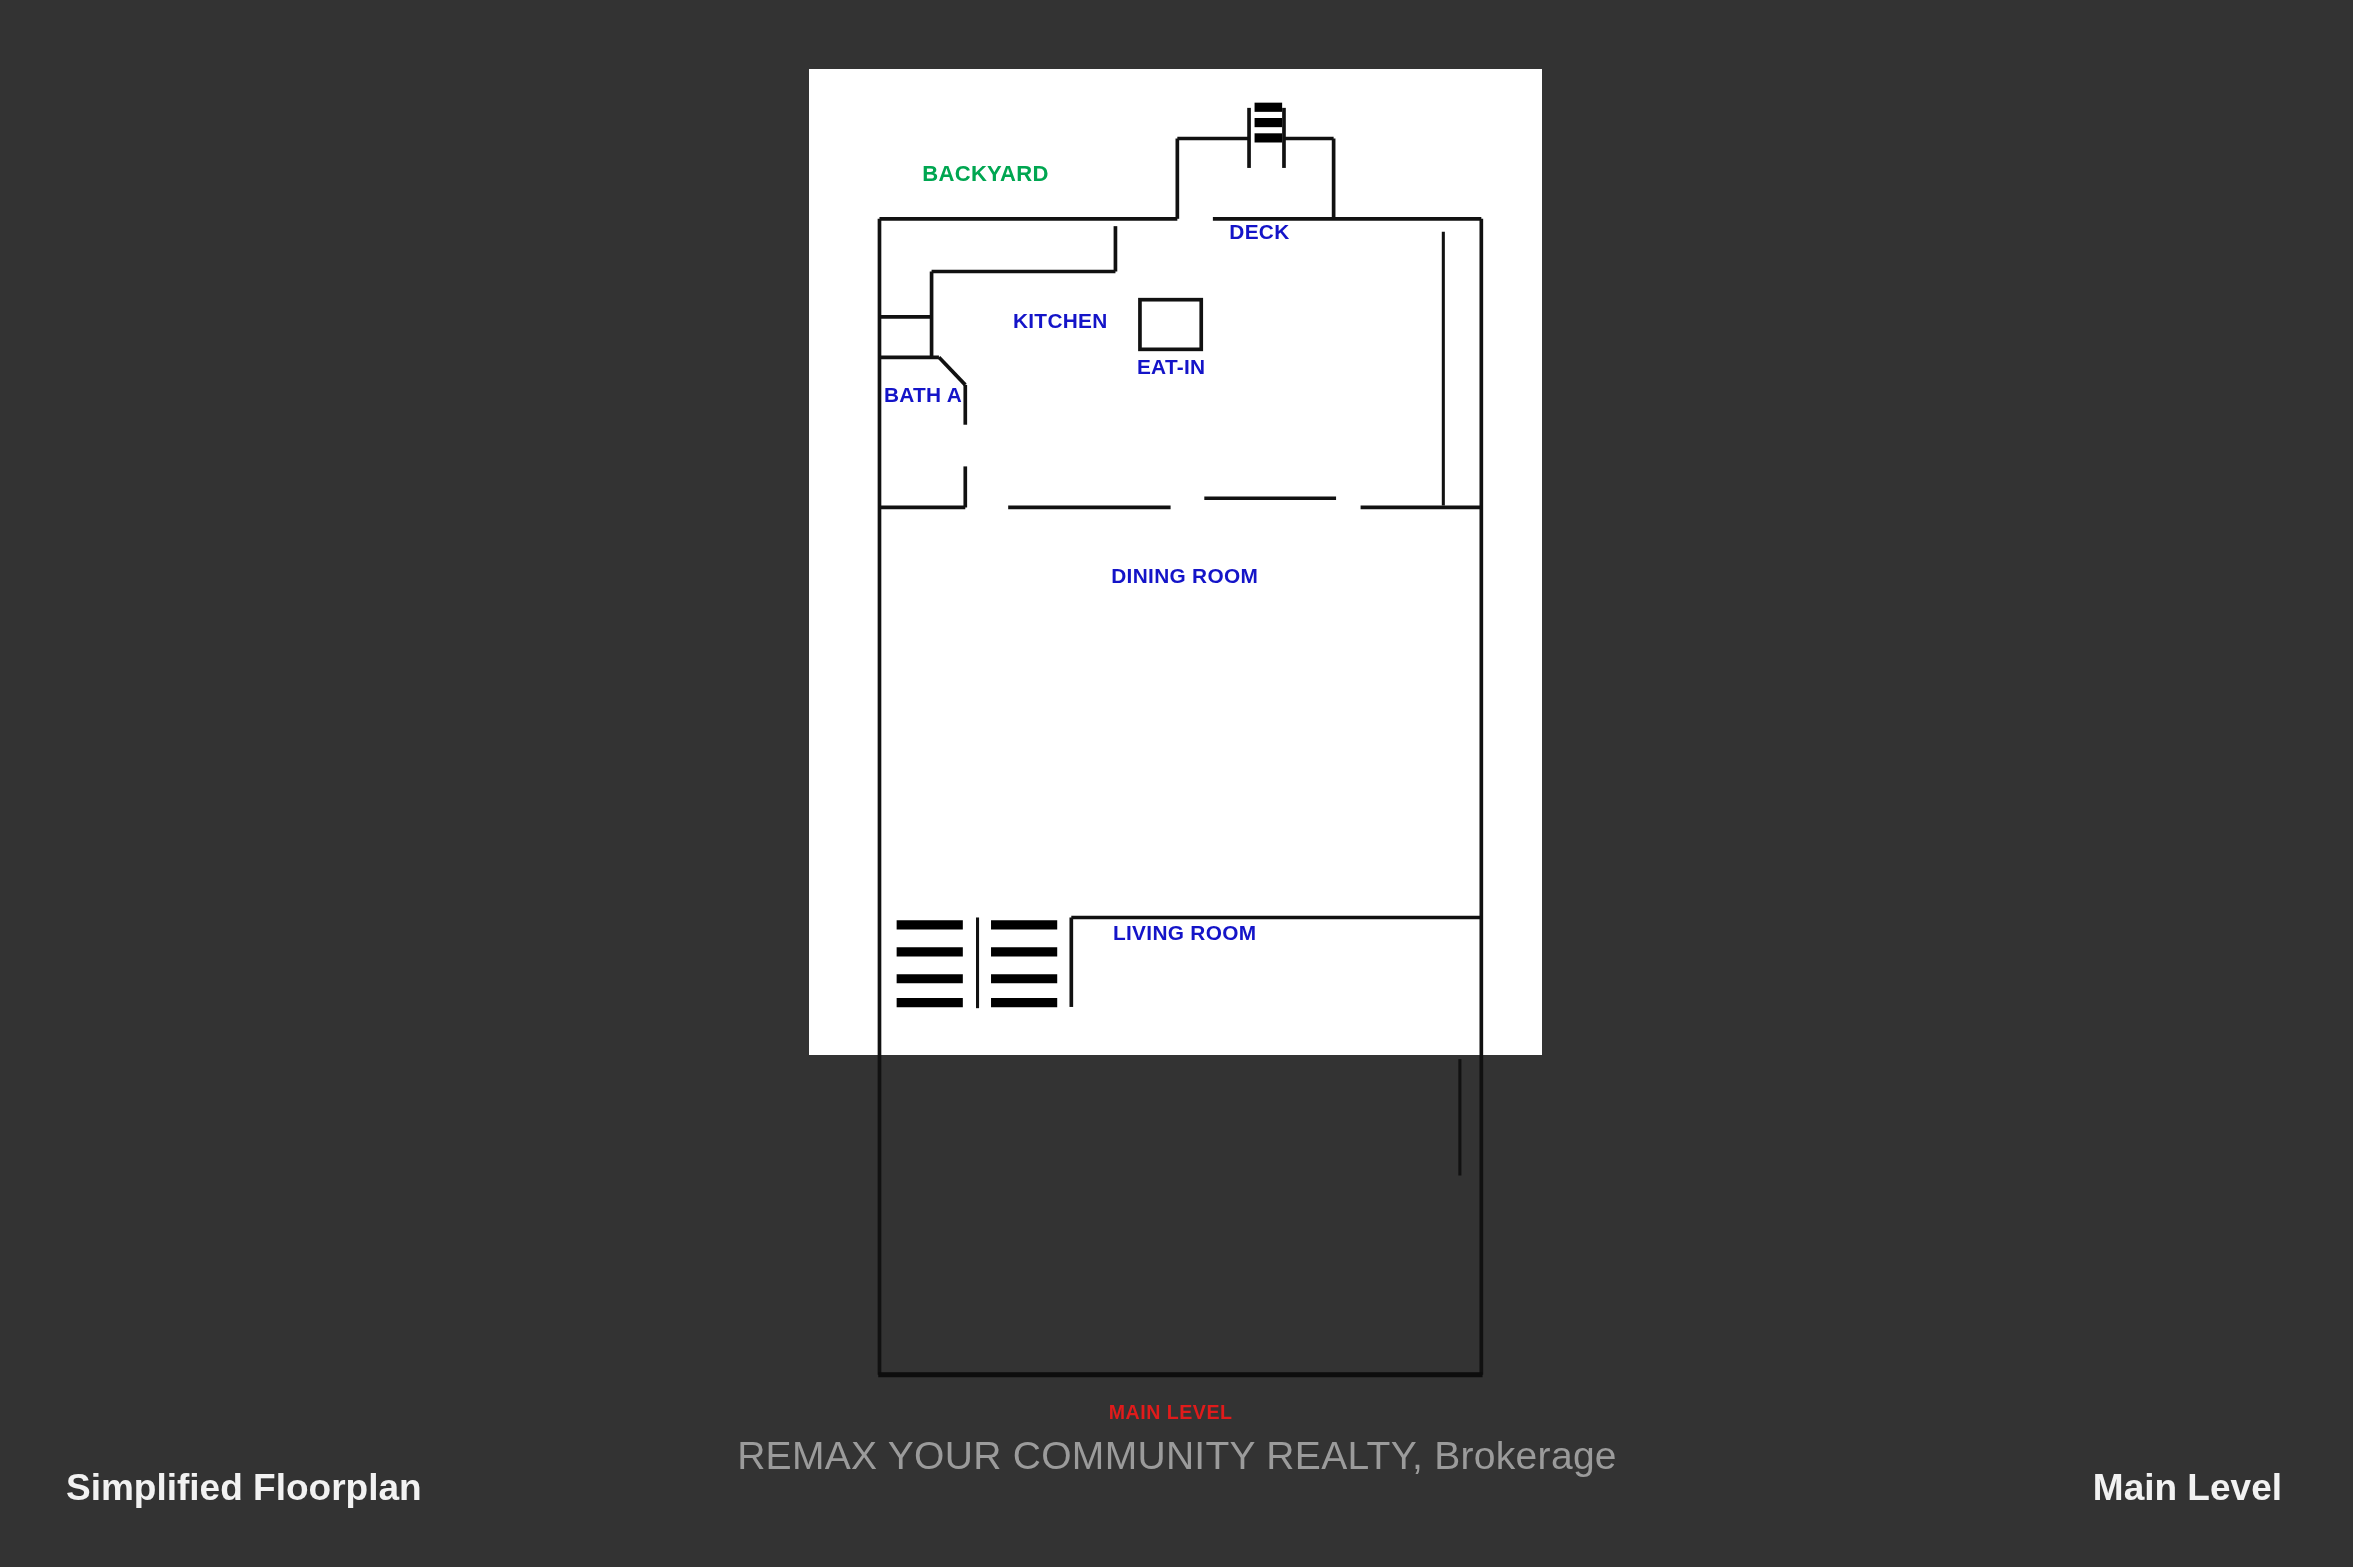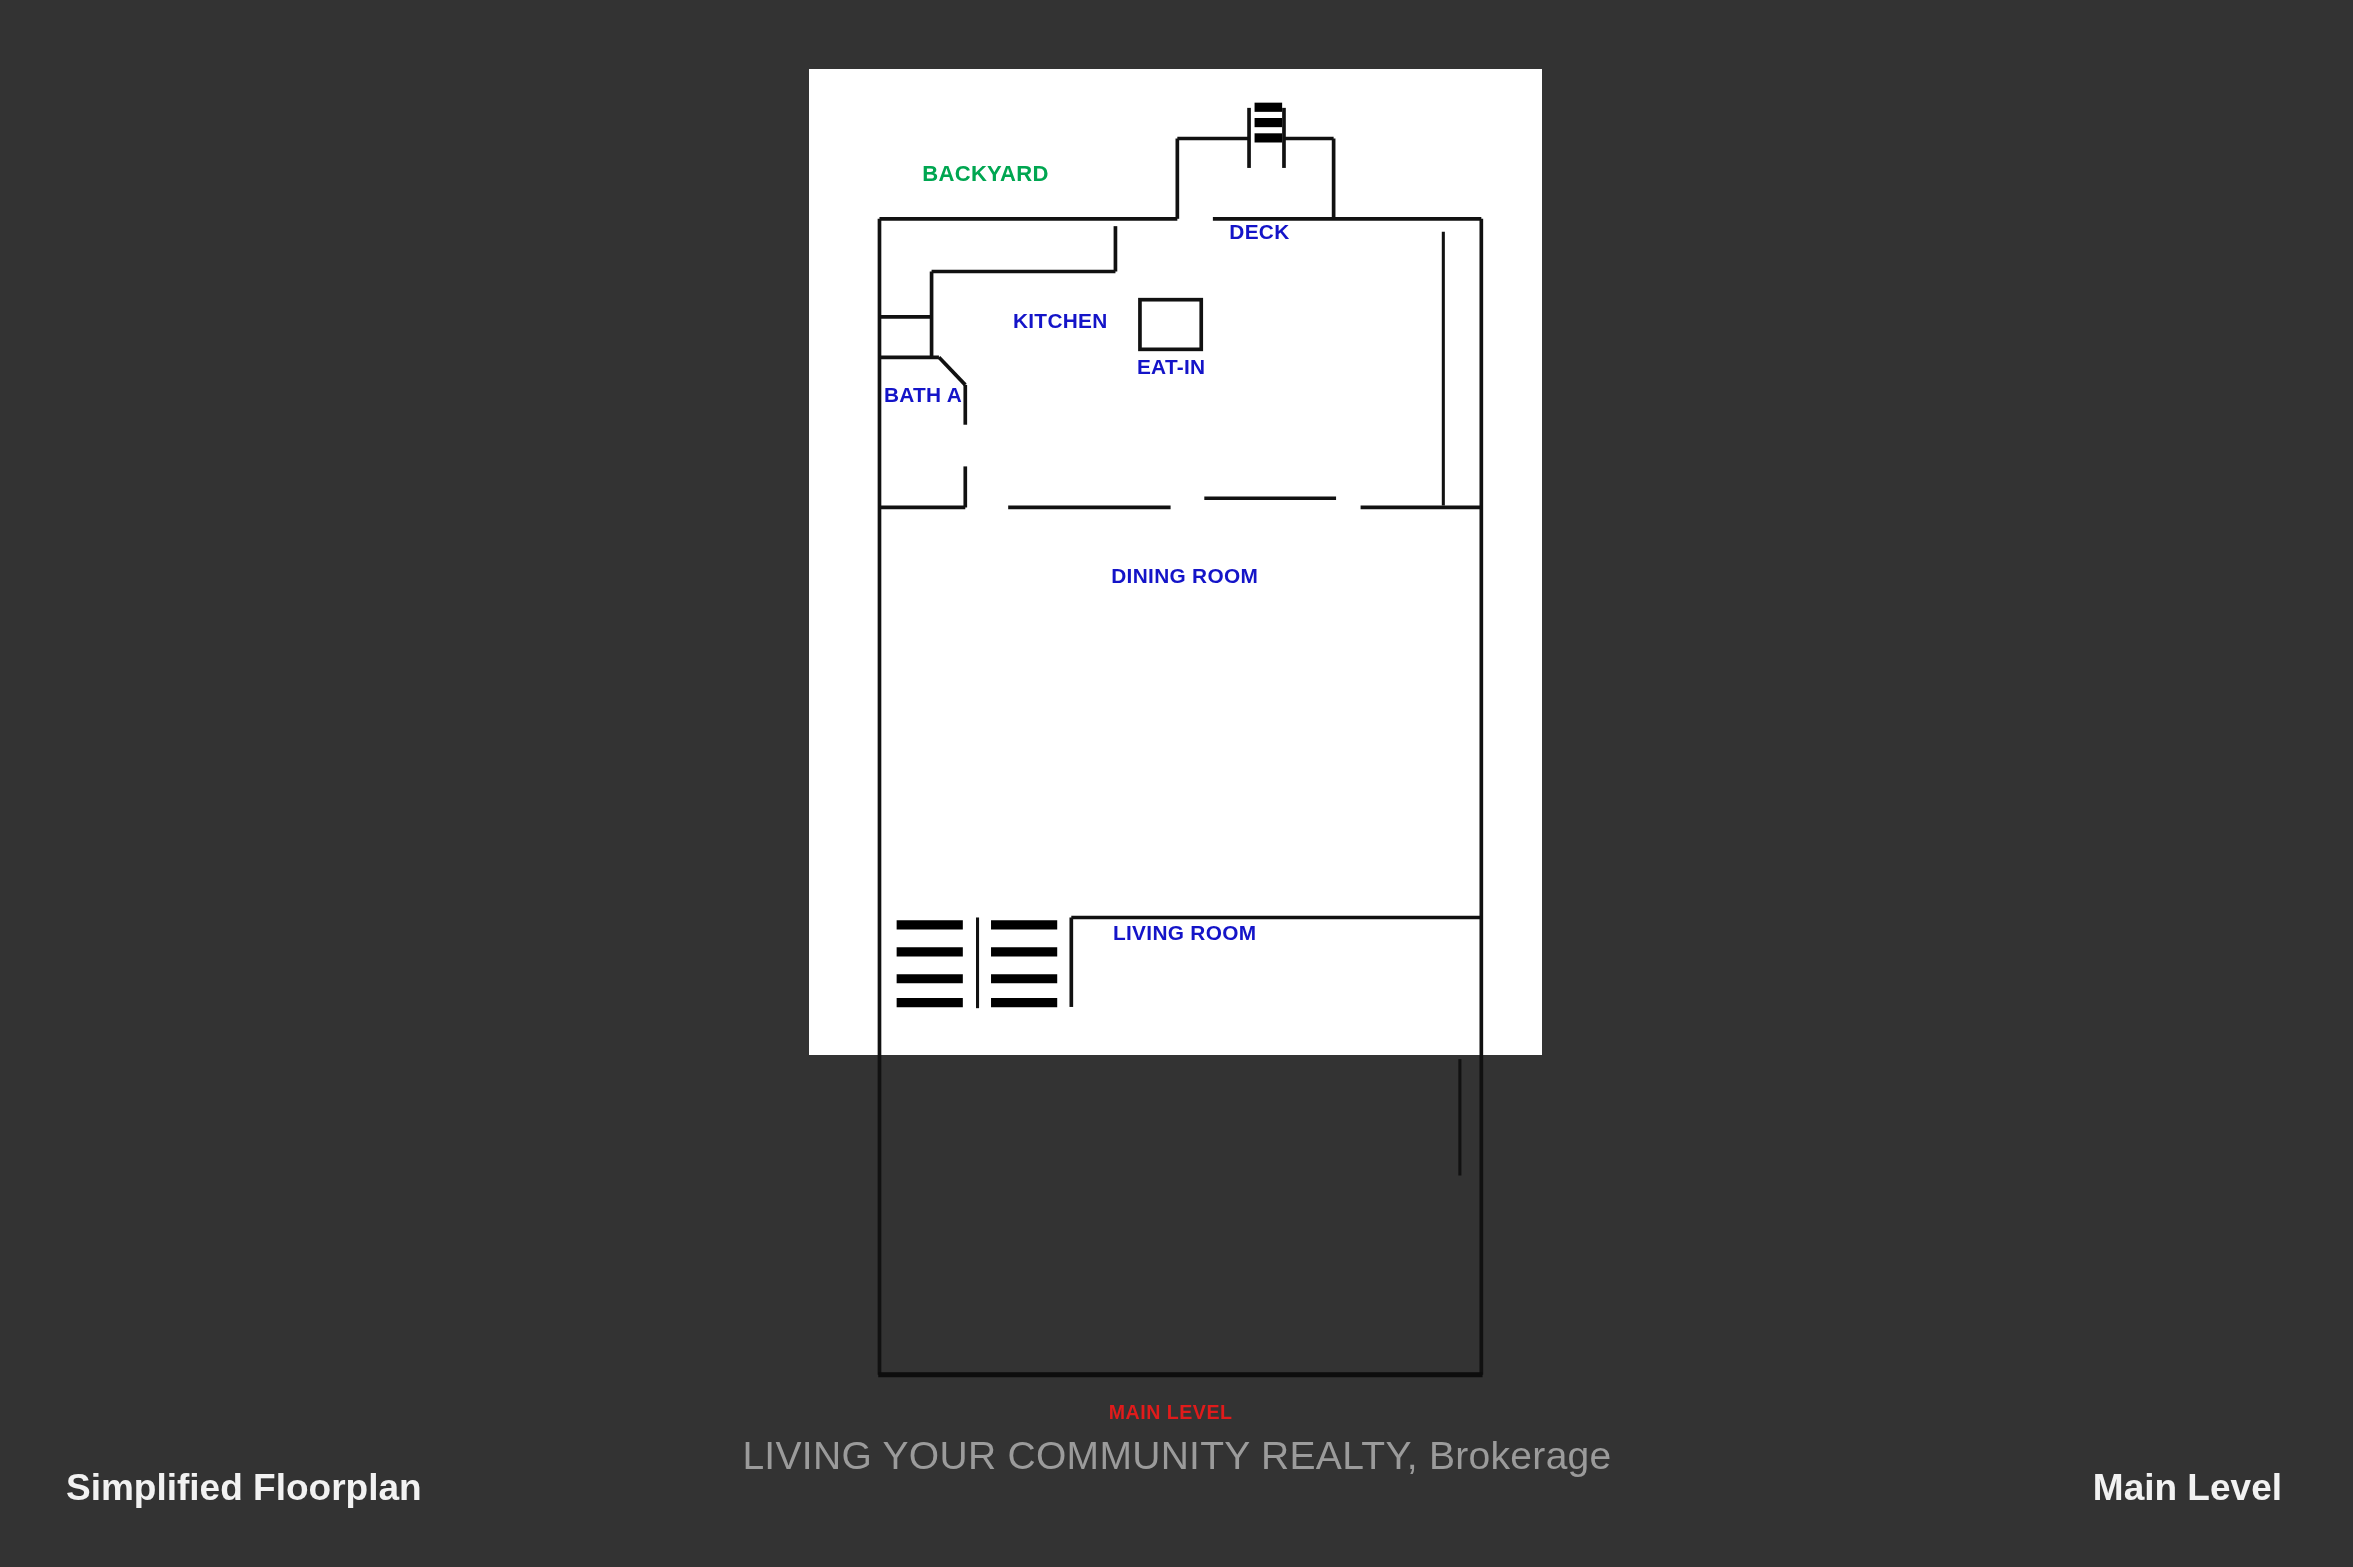--- a/index.html
+++ b/index.html
@@ -228,20 +228,20 @@
 
       <text class="room-label" x="613" y="838" text-anchor="middle">DINING ROOM</text>
 
       <text class="room-label" x="613" y="1420" text-anchor="middle">LIVING ROOM</text>
 
       <text class="level-label" x="590" y="2202" text-anchor="middle">MAIN LEVEL</text>
 
     </svg>
   </div>
 
-  <div id="watermark">LIVING YOUR COMMUNITY REALTY, Brokerage</div>
+  <div id="watermark">REMAX YOUR COMMUNITY REALTY, Brokerage</div>
 
   <div class="caption" id="caption-left">Simplified Floorplan</div>
 
   <div class="caption" id="caption-right">Main Level</div>
 
 </div>
 
 
 </body></html>

